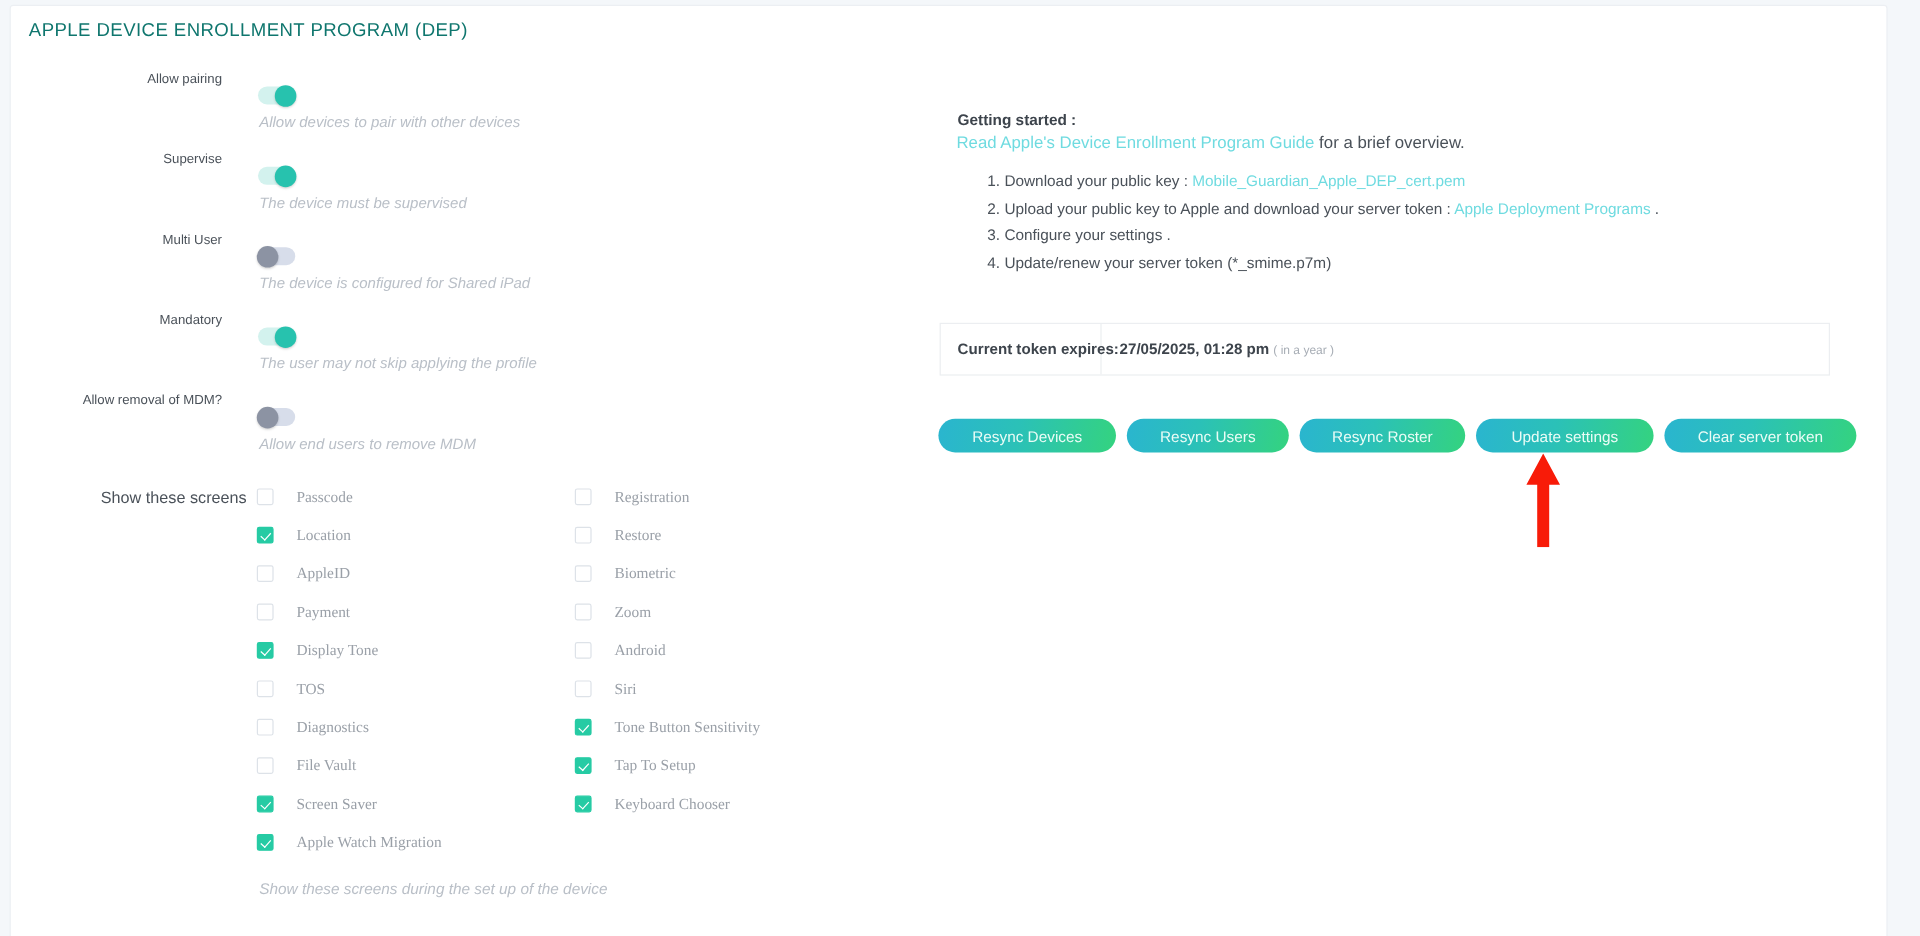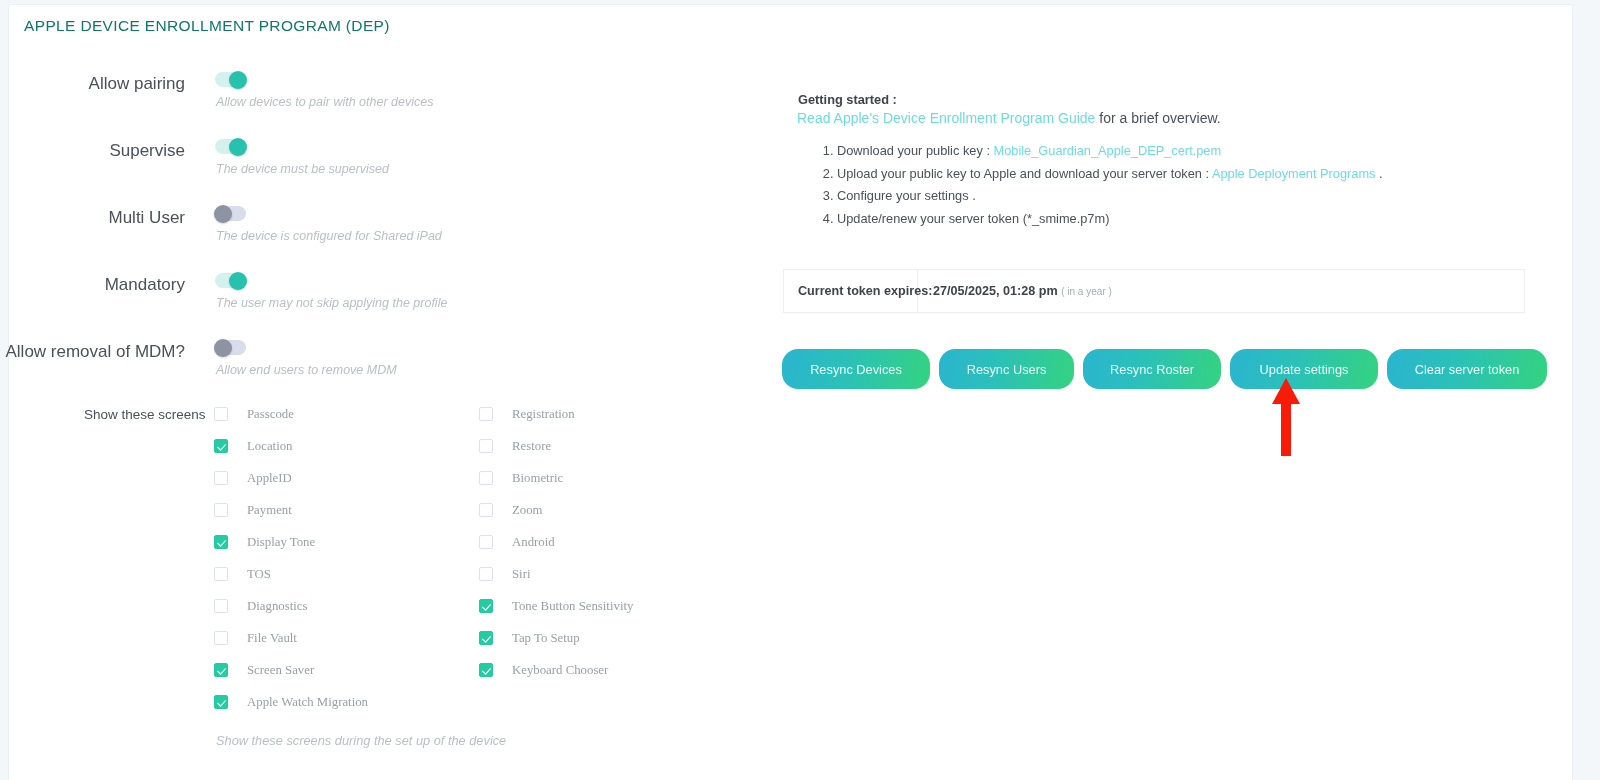--- a/index.html
+++ b/index.html
@@ -47,22 +47,22 @@
     top: 60px;
     width: 790px;
   }
   .toggle-row {
     position: relative;
     height: 67px;
   }
   .toggle-label {
     position: absolute;
     right: 605px;           
-    top: 14px;
-    font-size: 17px;
+    top: 0;
+    font-size: 11px;
     color: #4a5159;
     white-space: nowrap;
     text-align: right;
   }
   .switch {
     position: absolute;
     left: 215px;
     top: 12px;
     width: 31px;
     height: 15px;
@@ -251,21 +251,21 @@
   }
 
   .btn-row {
     position: absolute;
     left: -13px;
     top: 349px;
     display: flex;
     gap: 9px;
   }
   .btn {
-    height: 40px;
+    height: 28px;
     border-radius: 16px;
     border: none;
     background: linear-gradient(100deg, #2ab5cf 0%, #2bc1b7 45%, #34d37f 100%);
     color: #eafcf6;
     font-size: 12.8px;
     font-family: "Liberation Sans", sans-serif;
     padding: 0 22px;
     cursor: pointer;
     white-space: nowrap;
     display: flex;

